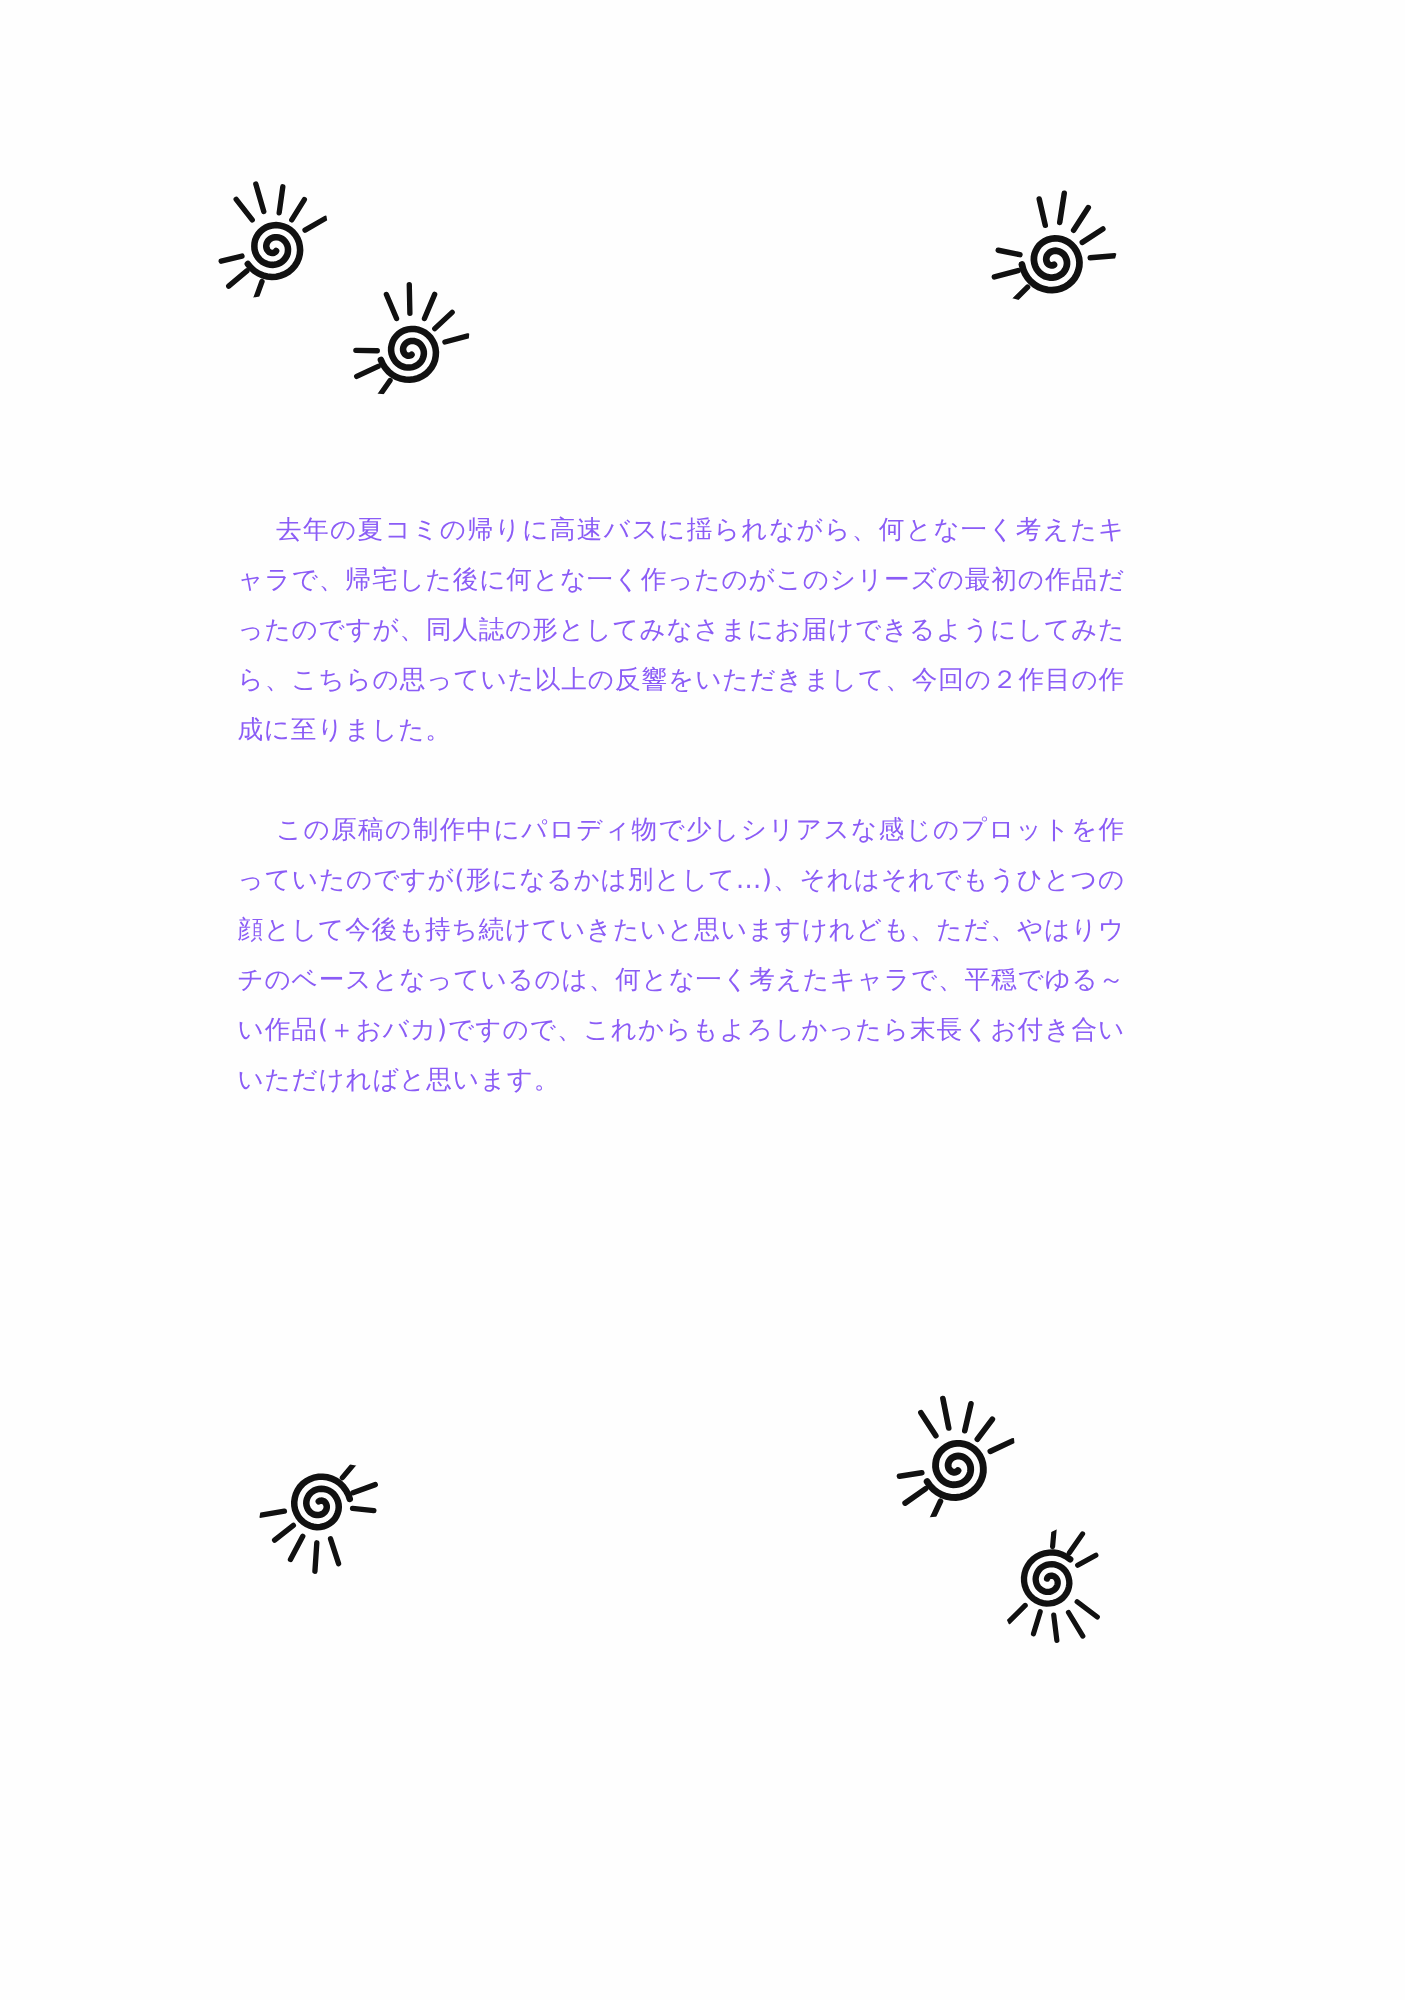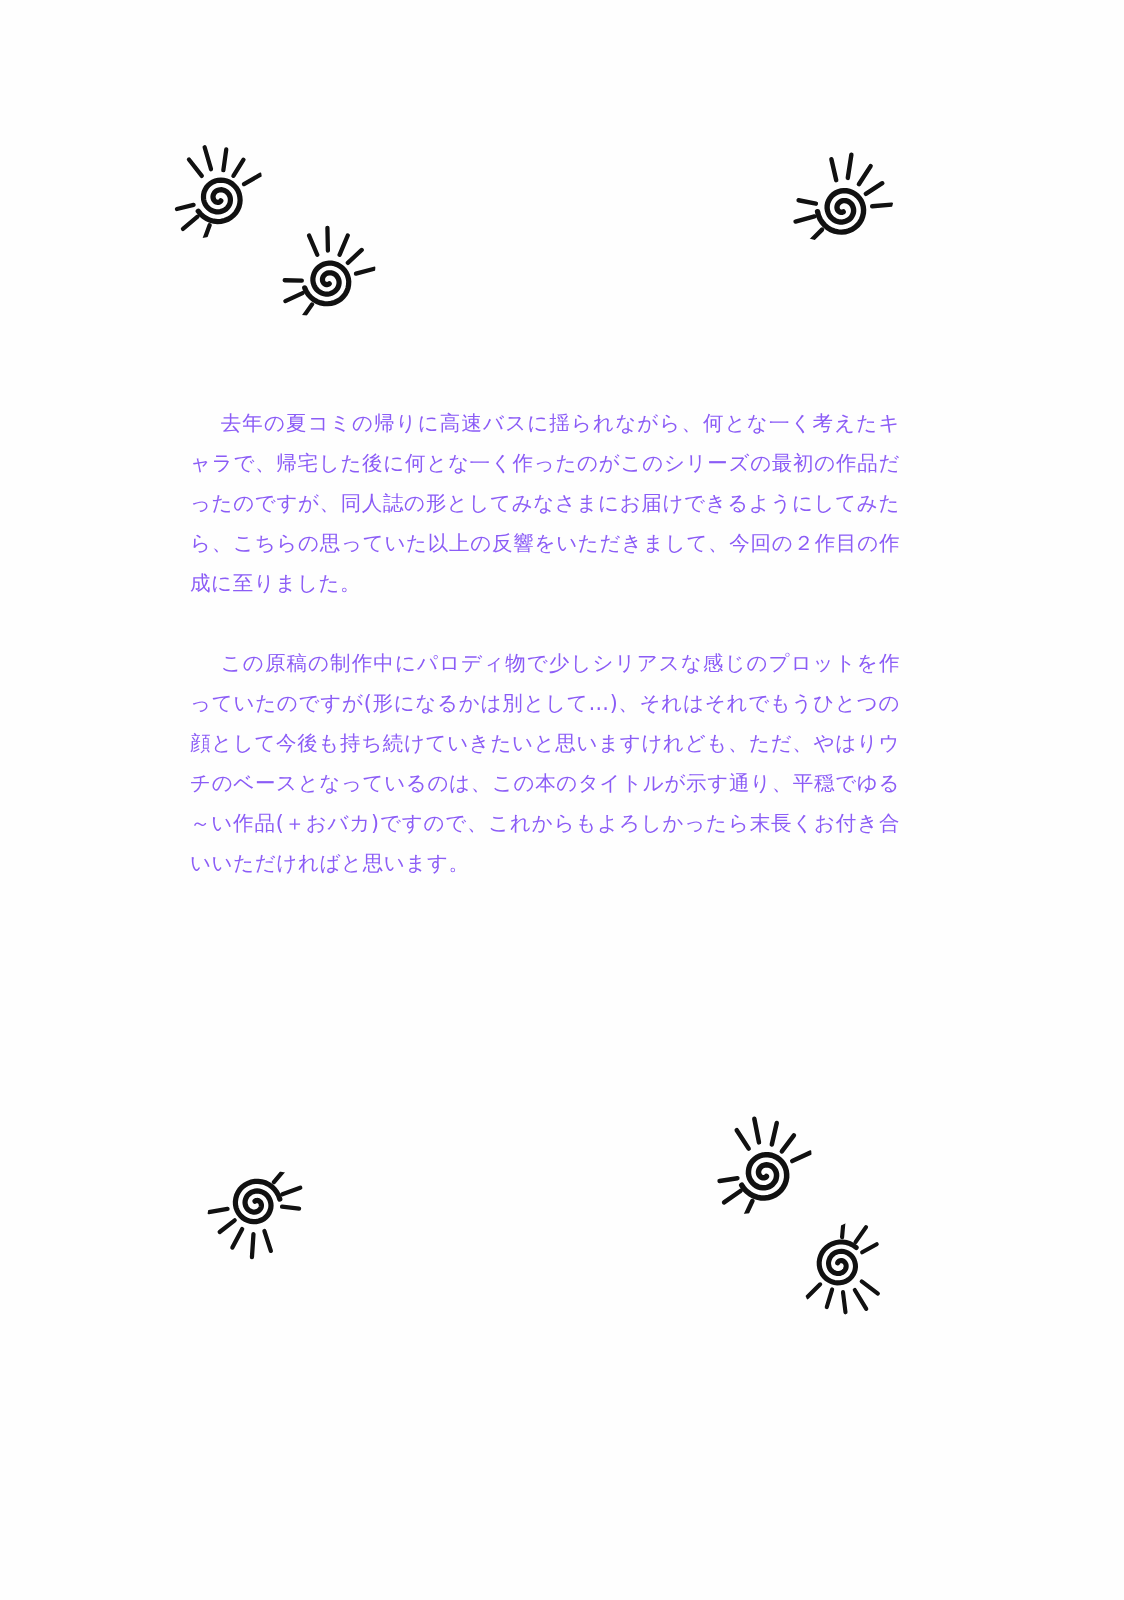--- a/index.html
+++ b/index.html
@@ -45,21 +45,21 @@
   .para.indent { text-indent: 1.5em; }
   .para.gap { margin-top: 40px; }
 </style>
 </head>
 <body>
 
 <div class="page">
 
   <div class="afterword">
     <p class="para indent">去年の夏コミの帰りに高速バスに揺られながら、何とな一く考えたキャラで、帰宅した後に何とな一く作ったのがこのシリーズの最初の作品だったのですが、同人誌の形としてみなさまにお届けできるようにしてみたら、こちらの思っていた以上の反響をいただきまして、今回の２作目の作成に至りました。</p>
-    <p class="para indent gap">この原稿の制作中にパロディ物で少しシリアスな感じのプロットを作っていたのですが(形になるかは別として…)、それはそれでもうひとつの顔として今後も持ち続けていきたいと思いますけれども、ただ、やはりウチのベースとなっているのは、この本のタイトルが示す通り、平穏でゆる～い作品(＋おバカ)ですので、これからもよろしかったら末長くお付き合いいただければと思います。</p>
+    <p class="para indent gap">この原稿の制作中にパロディ物で少しシリアスな感じのプロットを作っていたのですが(形になるかは別として…)、それはそれでもうひとつの顔として今後も持ち続けていきたいと思いますけれども、ただ、やはりウチのベースとなっているのは、何とな一く考えたキャラで、平穏でゆる～い作品(＋おバカ)ですので、これからもよろしかったら末長くお付き合いいただければと思います。</p>
   </div>
 
 <div class="doodle" style="left: 168px; top: 140px; transform: rotate(-10deg);">
       <svg width="95" height="95" viewBox="0 0 100 100">
         <path d="M 53.1 64.8 L 52.7 65.2 L 52.2 65.5 L 51.6 65.7 L 51.0 65.9 L 50.3 65.9 L 49.5 65.8 L 48.8 65.6 L 48.1 65.2 L 47.4 64.7 L 46.8 64.0 L 46.3 63.2 L 45.9 62.3 L 45.7 61.4 L 45.6 60.3 L 45.7 59.2 L 46.0 58.2 L 46.5 57.1 L 47.2 56.1 L 48.0 55.2 L 49.1 54.4 L 50.2 53.8 L 51.5 53.4 L 52.9 53.2 L 54.3 53.2 L 55.8 53.4 L 57.2 53.9 L 58.6 54.6 L 59.9 55.6 L 61.0 56.8 L 61.9 58.1 L 62.7 59.7 L 63.2 61.4 L 63.4 63.1 L 63.3 65.0 L 62.9 66.8 L 62.3 68.6 L 61.3 70.3 L 60.0 71.8 L 58.5 73.2 L 56.8 74.3 L 54.9 75.2 L 52.8 75.7 L 50.6 75.9 L 48.4 75.8 L 46.2 75.3 L 44.0 74.4 L 42.0 73.2 L 40.2 71.7 L 38.6 69.8 L 37.3 67.7 L 36.3 65.4 L 35.7 62.9 L 35.5 60.3 L 35.8 57.7 L 36.4 55.1 L 37.4 52.6 L 38.9 50.3 L 40.7 48.2 L 42.9 46.4 L 45.4 44.9 L 48.1 43.8 L 50.9 43.2 L 53.9 43.0 L 56.9 43.3 L 59.9 44.1 L 62.7 45.3 L 65.4 47.0 L 67.8 49.1 L 69.8 51.6 L 71.5 54.4 L 72.7 57.5 L 73.4 60.8 L 73.5 64.2 L 73.2 67.6 L 72.3 70.9 L 70.9 74.1 L 68.9 77.1 L 66.5 79.8 L 63.7 82.0 L 60.5 83.9 L 57.0 85.2 L 53.4 85.9 L 49.6 86.1 L 45.8 85.7 L 42.0 84.6 L 38.5 83.0 L 35.2 80.8 L 32.3 78.1 L 29.8 75.0 L 27.8 71.4" fill="none" stroke="#111" stroke-width="5.5" stroke-linecap="round"></path>
         <line x1="37.9" y1="35.5" x2="27.6" y2="16.1" stroke="#111" stroke-width="4.5" stroke-linecap="round"></line>
         <line x1="48.7" y1="30.2" x2="46.1" y2="6.3" stroke="#111" stroke-width="4.5" stroke-linecap="round"></line>
         <line x1="61.3" y1="33.5" x2="68.1" y2="12.5" stroke="#111" stroke-width="4.5" stroke-linecap="round"></line>
         <line x1="70.7" y1="41.2" x2="84.1" y2="26.3" stroke="#111" stroke-width="4.5" stroke-linecap="round"></line>
         <line x1="80.2" y1="51.7" x2="99.0" y2="44.9" stroke="#111" stroke-width="4.5" stroke-linecap="round"></line>

